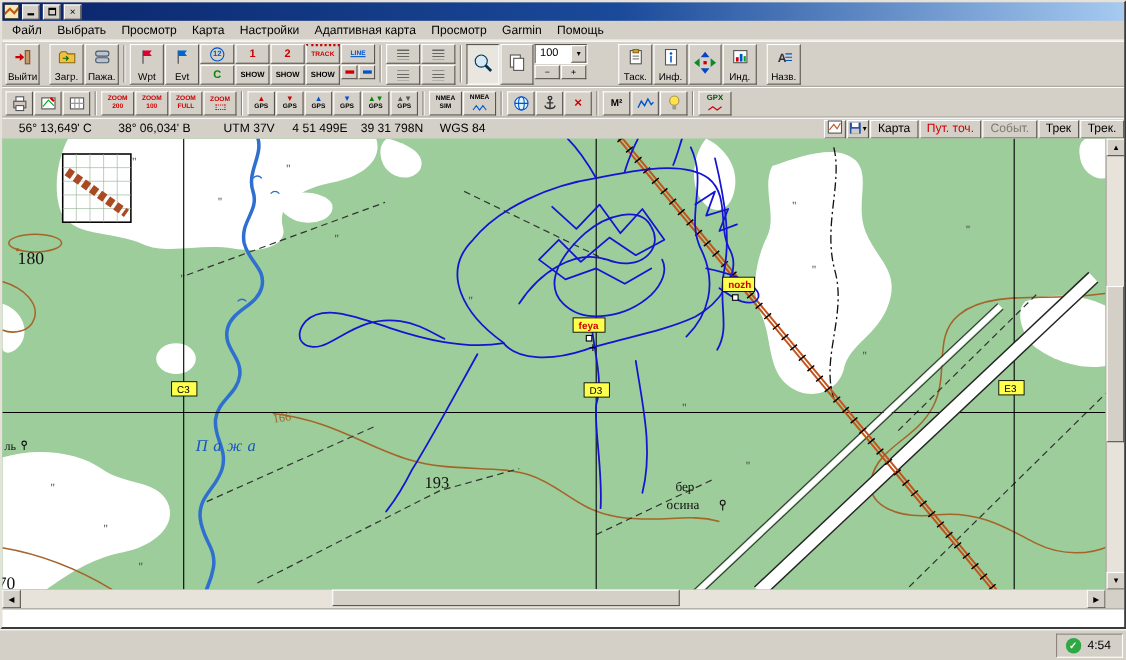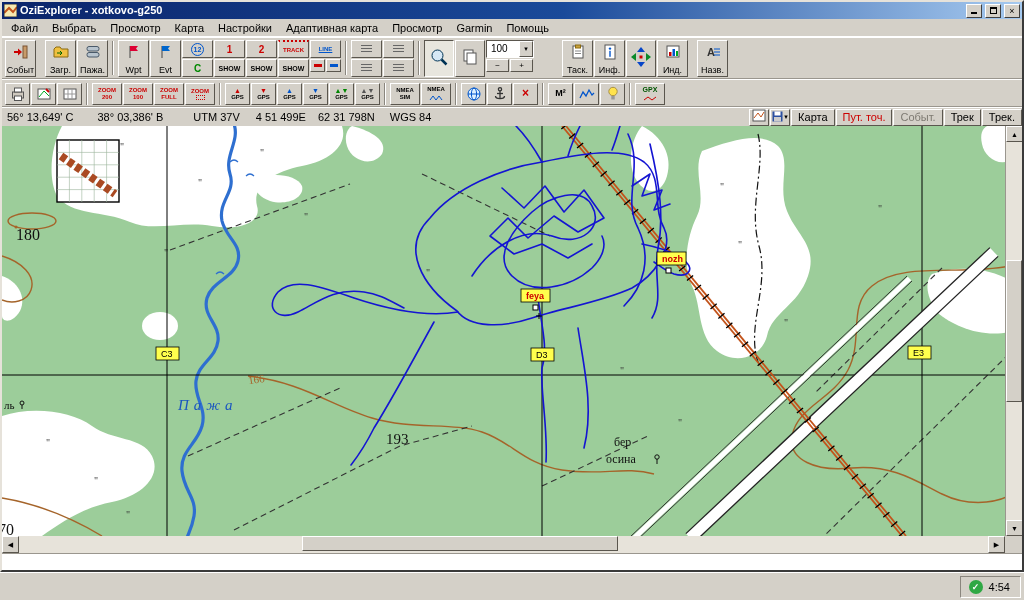--- a/index.html
+++ b/index.html
@@ -87,21 +87,20 @@
 <body>
 
 <div class="window">
 
   <div class="titlebar">
     <svg class="appicon" viewBox="0 0 13 13">
         <rect width="13" height="13" fill="#F7E9B0"></rect>
         <path d="M0 9 L5 4 L9 8 L13 3" stroke="#C2531A" stroke-width="2" fill="none"></path>
         <rect width="13" height="13" fill="none" stroke="#333"></rect>
       </svg>
-    <span class="title-text">OziExplorer - xotkovo-g250</span>
     <button class="winbtn"><span style="display:inline-block;width:6px;border-bottom:2px solid #000"></span></button>
     <button class="winbtn"><span style="display:inline-block;width:7px;height:7px;border:1px solid #000;border-top-width:2px"></span></button>
     <button class="winbtn"><span>×</span></button>
   </div>
 
   <div class="menubar">
     <span class="menuitem">Файл</span>
     <span class="menuitem">Выбрать</span>
     <span class="menuitem">Просмотр</span>
     <span class="menuitem">Карта</span>
@@ -114,21 +113,21 @@
 
   <div class="toolbar tb1">
     <button class="bb r3">
       <span class="ic">
           <svg width="16" height="16" viewBox="0 0 16 16">
             <rect x="10" y="2" width="4" height="12" fill="#C89B6A" stroke="#7A5230"></rect>
             <line x1="1" y1="8" x2="8" y2="8" stroke="#C00" stroke-width="2"></line>
             <polygon points="9,8 5,4.5 5,11.5" fill="#C00"></polygon>
           </svg>
         </span>
-      <span class="bl">Событ</span>
+      <span class="bl">Выйти</span>
     </button>
     <span class="gap"></span>
     <button class="bb r3">
       <span class="ic">
           <svg width="16" height="16" viewBox="0 0 16 16">
             <path d="M1 5 l2 -2 h4 l1.5 2 H15 v8 H1 z" fill="#F0C040" stroke="#8A6A10"></path>
             <path d="M4 9 h5 M7 7 l2 2 -2 2" stroke="#060" fill="none"></path>
           </svg>
         </span>
       <span class="bl">Загр.</span>
@@ -405,25 +404,25 @@
     <span class="sep"></span>
     <button class="s2 r3 wide">
         <span class="gpxt">GPX</span>
         <span><svg width="14" height="5" viewBox="0 0 14 5">
             <polyline points="1,4 5,1 9,4 13,1" stroke="#C00" fill="none"></polyline>
           </svg></span>
       </button>
   </div>
 
   <div class="coordbar">
-    <span class="c" style="margin-left:5px">56° 13,649' С</span>
-    <span class="c" style="margin-left:24px">38° 03,386' В</span>
+    <span class="c" style="margin-left:15px">56° 13,649' С</span>
+    <span class="c" style="margin-left:24px">38° 06,034' В</span>
     <span class="c" style="margin-left:30px">UTM 37V</span>
     <span class="c" style="margin-left:16px">4 51 499E</span>
-    <span class="c" style="margin-left:12px">62 31 798N</span>
+    <span class="c" style="margin-left:12px">39 31 798N</span>
     <span class="c" style="margin-left:15px">WGS 84</span>
     <span style="margin-left:auto"></span>
     <button class="cb-ic r3">
         <span><svg width="14" height="13" viewBox="0 0 14 13">
             <rect x="1" y="1" width="12" height="11" fill="#fff" stroke="#555"></rect>
             <path d="M2 9 L6 4 L9 8 L12 3" stroke="#C2531A" fill="none"></path>
           </svg></span>
       </button>
     <button class="cb-ic r3">
         <span><svg width="11" height="11" viewBox="0 0 11 11">

